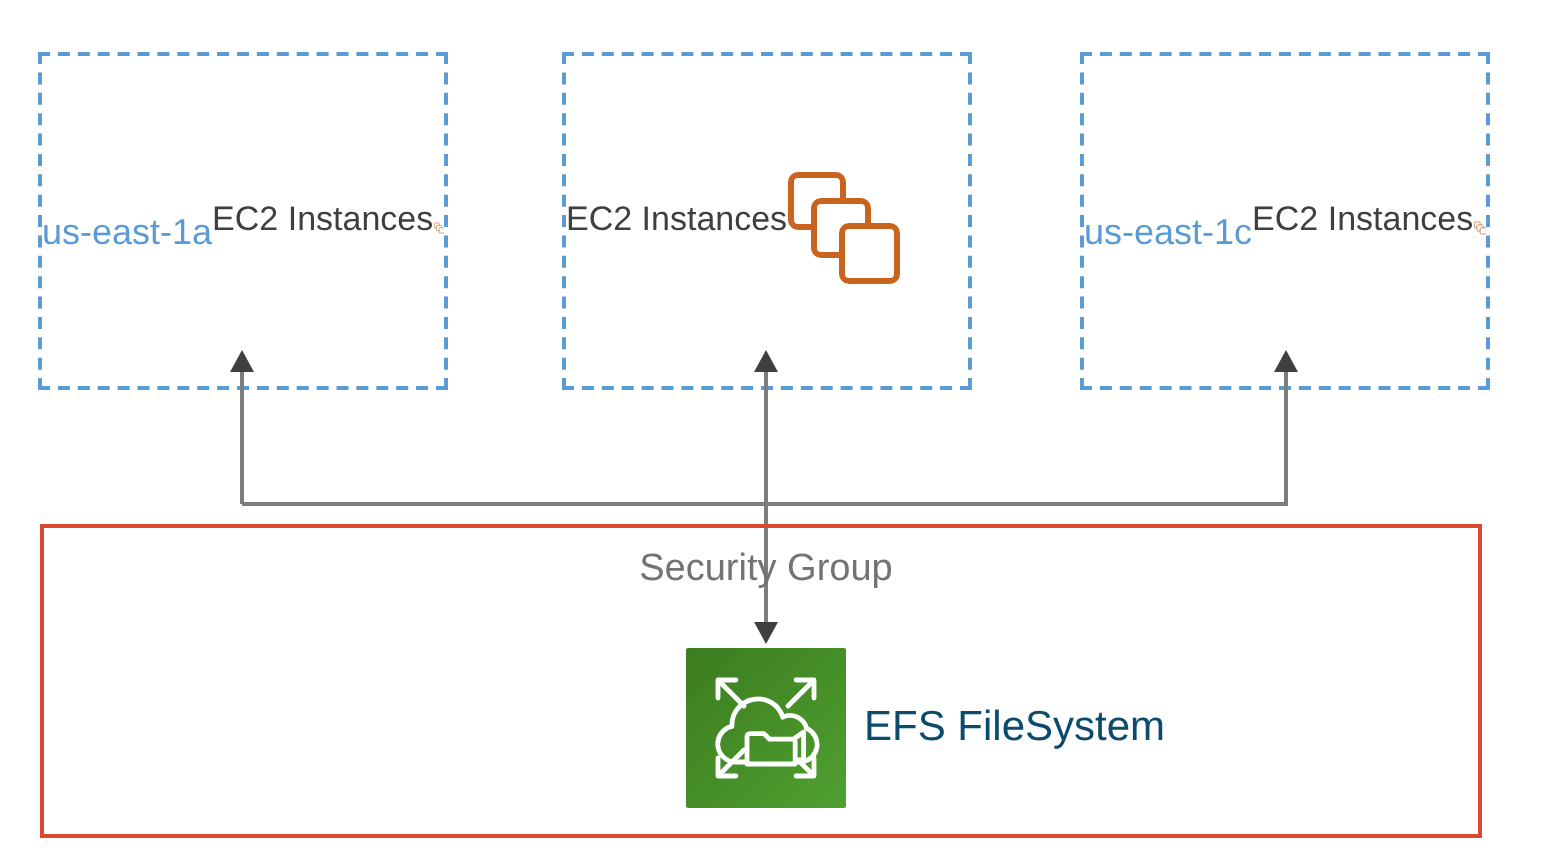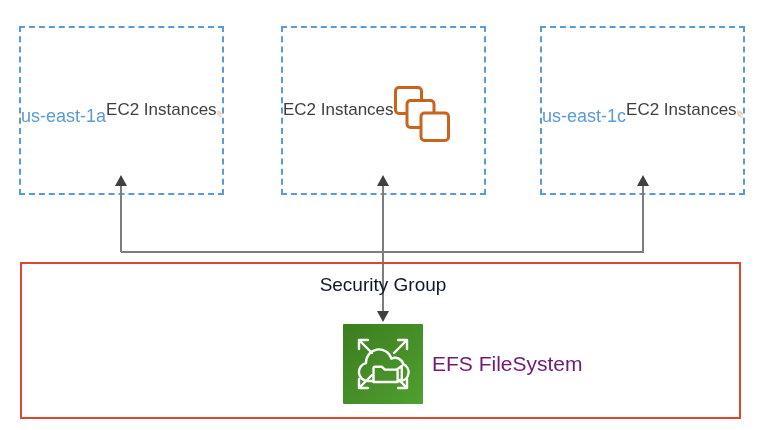--- a/index.html
+++ b/index.html
@@ -44,26 +44,26 @@
     border-left:6px solid transparent;border-right:6px solid transparent;
     border-top:11px solid #3F4040;
   }
   
   .security-group{
     position:absolute;left:20px;top:262px;width:721px;height:157px;
     border:2px solid #D94931;box-sizing:border-box;background:transparent;
   }
   .sg-label{
     position:absolute;left:283px;top:274px;width:200px;text-align:center;
-    font-size:19px;line-height:1.2;color:#0f172a;white-space:nowrap;
+    font-size:19px;line-height:1.2;color:#737373;white-space:nowrap;
   }
   .efs-icon{position:absolute;left:343px;top:324px;width:80px;height:80px;}
   .efs-label{
     position:absolute;left:432px;top:351px;font-size:21px;line-height:1.2;
-    color:#701a75;white-space:nowrap;
+    color:#0c4a6e;white-space:nowrap;
   }
 </style>
 </head>
 <body>
 
 <div class="canvas">
 
   <div class="zone zone-1">
     <div class="zone-title">us-east-1a</div>
     <div class="zone-sublabel">EC2 Instances</div>

